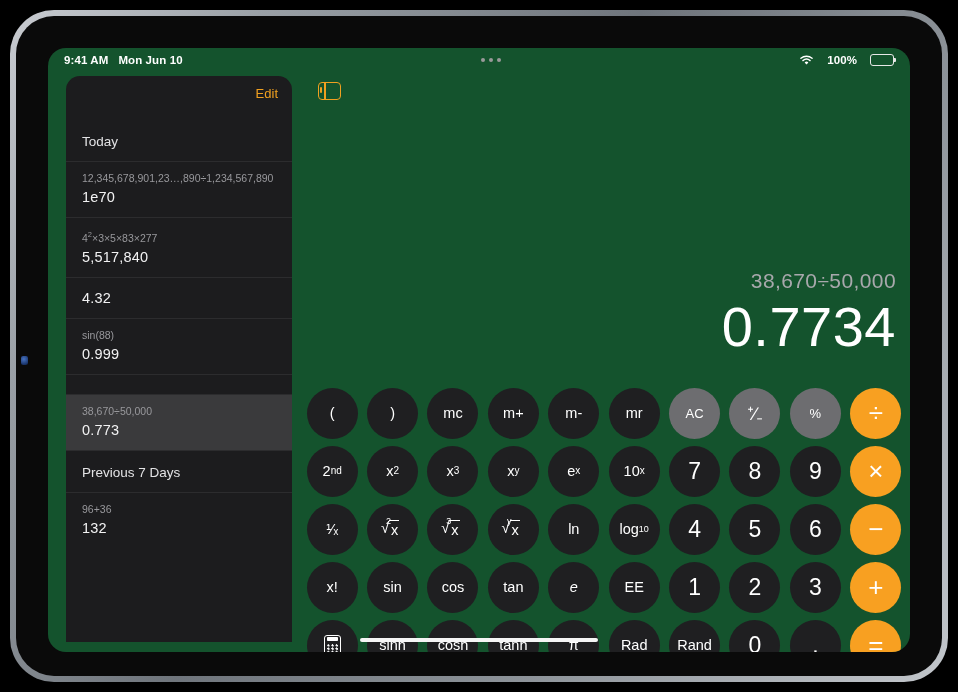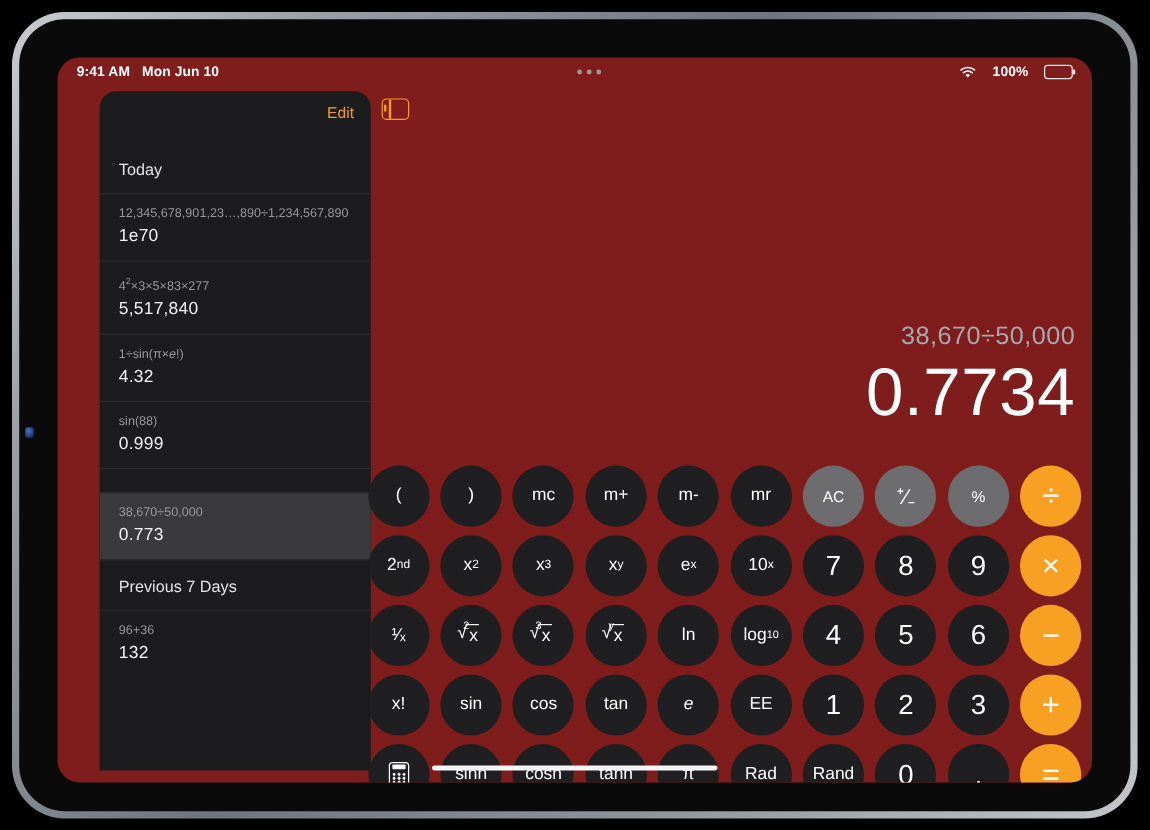--- a/index.html
+++ b/index.html
@@ -27,21 +27,21 @@
     background: #0a0a0a;
     padding: 24px 28px;
     position: relative;
     overflow: hidden;
   }
   .screen {
     position: absolute;
     left: 32px; top: 32px;
     width: 862px; height: 604px;
     border-radius: 18px;
-    background: #7f1d1d;
+    background: #14532d;
     overflow: hidden;
   }
 
   .bezel-dot {
     position: absolute;
     left: 5px; top: 340px;
     width: 7px; height: 9px;
     border-radius: 2px;
     background: radial-gradient(circle at 40% 35%, #4f7fd6, #1d3c7a 70%, #0d1a36);
     opacity: .9;
@@ -90,21 +90,21 @@
   
   .app-body {
     position: absolute;
     left: 0; top: 24px;
     width: 100%; height: 580px;
   }
 
   
   .sidebar {
     position: absolute;
-    left: 35px; top: 4px;
+    left: 18px; top: 4px;
     width: 226px; height: 566px;
     background: #1c1c1e;
     border-radius: 14px 14px 0 0;
     overflow: hidden;
   }
   .sidebar-header {
     height: 52px;
     display: flex; align-items: flex-start;
     justify-content: flex-end;
     padding: 10px 14px 0 0;
@@ -312,21 +312,20 @@
               <div class="section-header">Today</div>
               <div class="history-row">
                 <div class="history-expr">12,345,678,901,23…,890÷1,234,567,890</div>
                 <div class="history-result">1e70</div>
               </div>
               <div class="history-row">
                 <div class="history-expr">4<sup>2</sup>×3×5×83×277</div>
                 <div class="history-result">5,517,840</div>
               </div>
               <div class="history-row">
-                <div class="history-expr">1÷sin(π×<em>e</em>!)</div>
                 <div class="history-result">4.32</div>
               </div>
               <div class="history-row">
                 <div class="history-expr">sin(88)</div>
                 <div class="history-result">0.999</div>
               </div>
               <div class="history-row">
               </div>
               <div class="history-row selected">
                 <div class="history-expr">38,670÷50,000</div>

